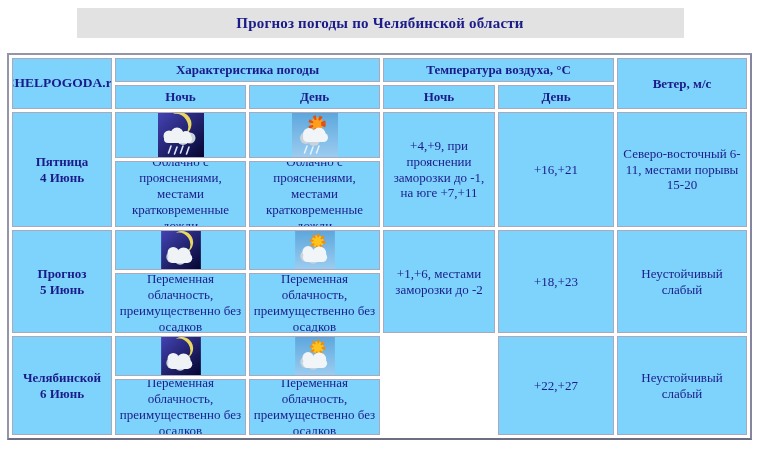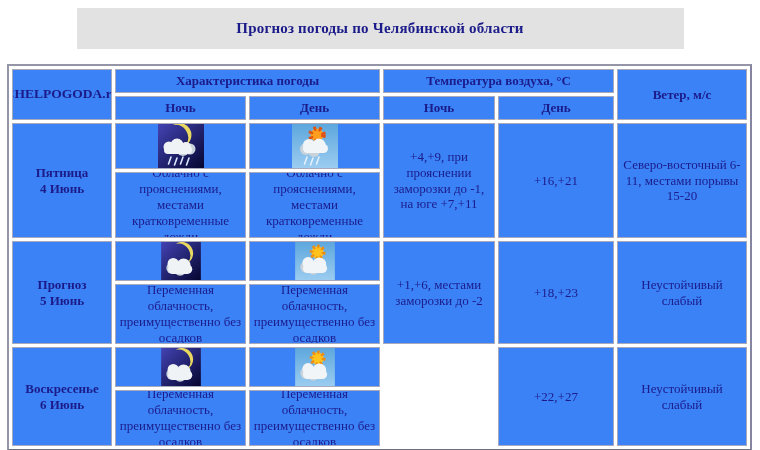--- a/index.html
+++ b/index.html
@@ -4,40 +4,40 @@
 <style>
   * { box-sizing: border-box; }
   html,body { margin:0; padding:0; background:#ffffff; }
   body {
     font-family: "Liberation Serif", "DejaVu Serif", serif;
     color:#1b1b8a;
     padding:8px 7px;
     width:760px; height:450px;
   }
   .titlebar {
-    width:607px; height:41px; margin:0 auto 15px auto;
+    width:607px; height:30px; margin:0 auto 15px auto;
     background:#e2e2e2;
     display:flex; align-items:center; justify-content:center;
     font-weight:bold; font-size:15px; letter-spacing:0.2px;
   }
   .weather-table {
     width:745px;
     display:grid;
     grid-template-columns:100px 131px 131px 112px 116px 1fr;
     grid-template-rows:24px 24px 46px 66px 40px 60px 40px 56px;
     gap:3px;
     padding:3px;
     background:#ffffff;
     border:2px solid #9595a8;
     border-right-color:#8585a0;
     border-bottom-color:#6e6e82;
   }
   .cell {
     border:1px solid #a9a9bd;
-    background:#3b82f6;
+    background:#7dd3fc;
     display:flex; flex-direction:column;
     align-items:center; justify-content:center;
     text-align:center;
     font-size:13px; line-height:1.22;
     padding:2px 3px;
     overflow:hidden;
   }
   .bold { font-weight:bold; }
   .logo { font-size:13.5px; }
   .icon-lg { width:48px; height:44px; }
@@ -216,21 +216,21 @@
     <span>+1,+6, местами заморозки до -2</span>
   </div>
   <div class="cell" style="grid-column:5;grid-row:5/7">
     <span>+18,+23</span>
   </div>
   <div class="cell" style="grid-column:6;grid-row:5/7">
     <span>Неустойчивый слабый</span>
   </div>
 
   <div class="cell bold" style="grid-column:1;grid-row:7/9">
-    <span>Воскресенье</span>
+    <span>Челябинской</span>
     <span>6 Июнь</span>
   </div>
   <div class="cell" style="grid-column:2;grid-row:7">
     <div class="icon-sm">
         <svg viewBox="0 0 46 44">
           <defs>
             <linearGradient id="gn" x1="0" y1="0" x2="1" y2="1">
               <stop offset="0" stop-color="#4343b4"></stop>
               <stop offset="1" stop-color="#050530"></stop>
             </linearGradient>

